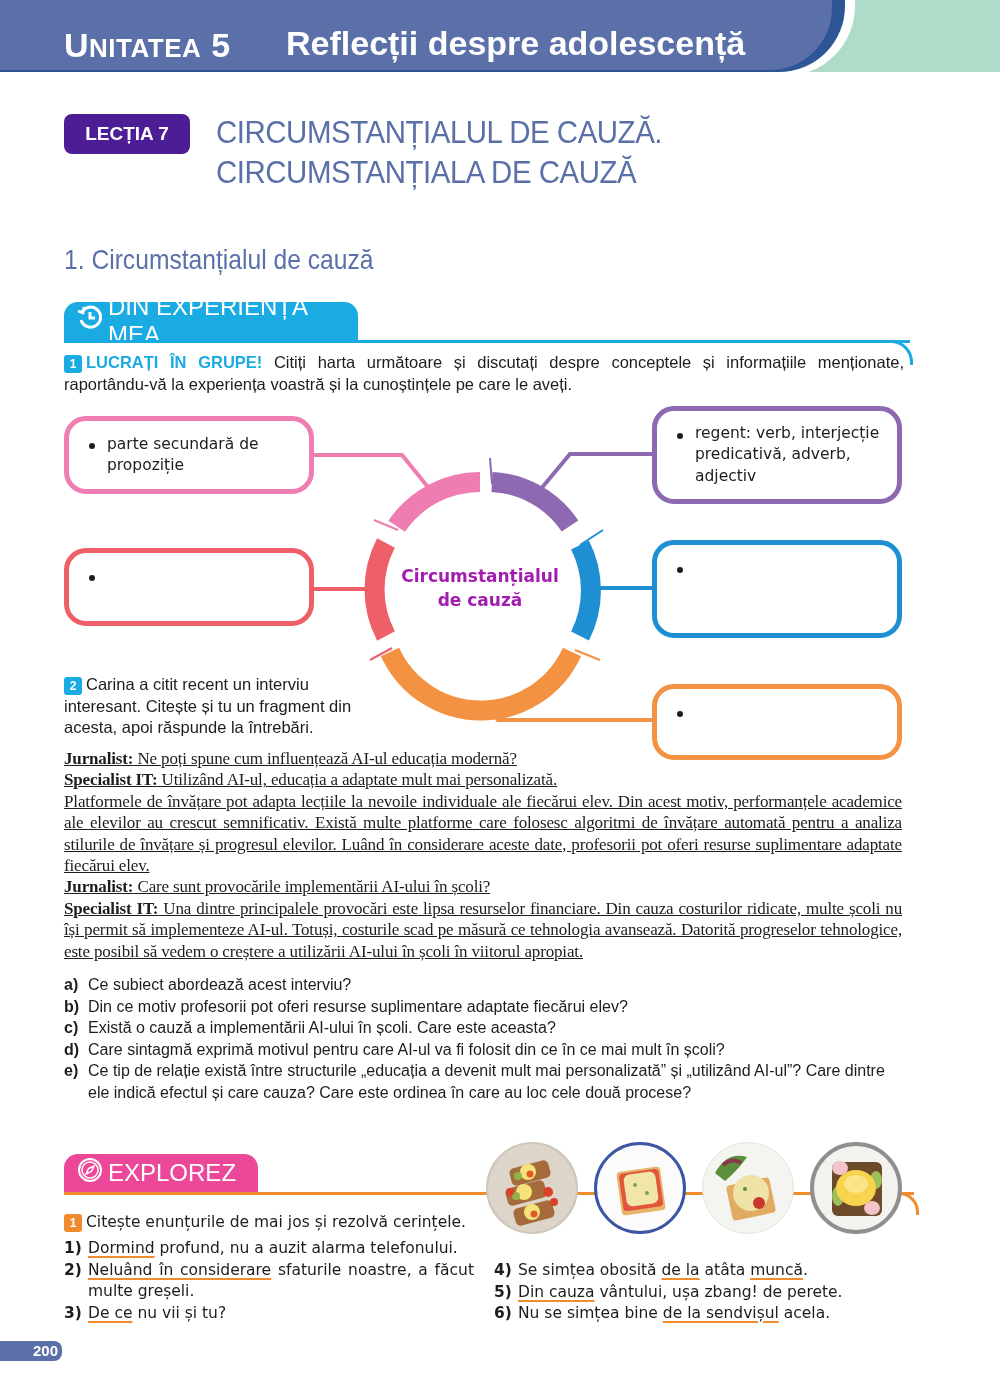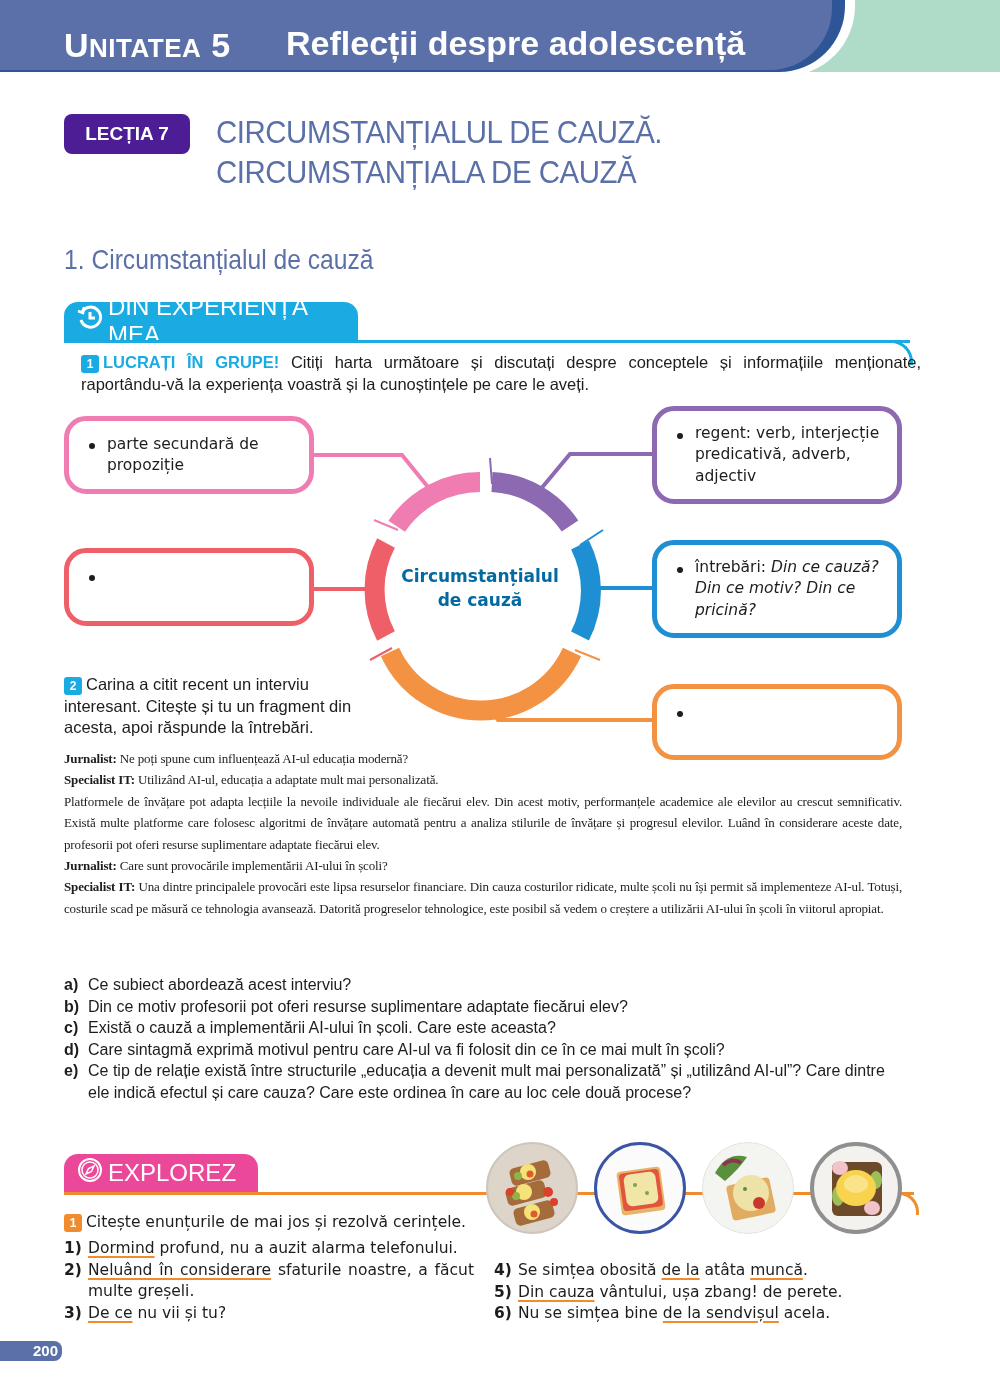--- a/index.html
+++ b/index.html
@@ -30,40 +30,40 @@
   .rule-blue { left:64px; top:340px; width:846px; height:3px; background:#1aabe3; }
   .rule-blue-curve { left:880px; top:340px; width:30px; height:22px; border-top:3px solid #1aabe3; border-right:3px solid #1aabe3; border-radius:0 22px 0 0; }
   .rule-orange { left:64px; top:1192px; width:850px; height:3px; background:#f08c2e; }
   .rule-orange-curve { left:898px; top:1192px; width:18px; height:20px; border-top:3px solid #f08c2e; border-right:3px solid #f08c2e; border-radius:0 20px 0 0; }
 
   .num-badge { display:inline-block; width:18px; height:18px; border-radius:3px; color:#fff; font-size:12px; font-weight:bold; text-align:center; line-height:18px; vertical-align:middle; margin-right:4px; font-family:"Liberation Sans", sans-serif; }
   .nb-blue { background:#1aabe3; }
   .nb-orange { background:#f08c2e; }
 
   .p-sans { font-family:"Liberation Sans", sans-serif; font-size:16.5px; line-height:21.5px; }
-  .task1 { left:81px; top:352px; width:840px; text-align:justify; }
+  .task1 { left:64px; top:352px; width:840px; text-align:justify; }
   .task1 .hl { color:#1aabe3; font-weight:bold; }
 
   
   .mm-box { background:#fff; border-radius:22px; border-width:5px; border-style:solid; box-sizing:border-box;
             font-family:"DejaVu Sans", sans-serif; font-size:15.5px; line-height:21.5px; padding:0 16px 0 38px; display:flex; align-items:center; }
   .mm-box .bullet { position:absolute; left:20px; top:50%; transform:translateY(-50%); width:6px; height:6px; border-radius:3px; background:#1d1d1b; }
   .mm-box .bullet.top { top:22px; transform:none; }
   .box-pink { left:64px; top:416px; width:250px; height:78px; border-color:#ef7db1; }
   .box-red { left:64px; top:548px; width:250px; height:78px; border-color:#ef5f68; }
   .box-purple { left:652px; top:406px; width:250px; height:98px; border-color:#8d69b2; }
   .box-blue { left:652px; top:540px; width:250px; height:98px; border-color:#1e8fd2; }
   .box-orange { left:652px; top:684px; width:250px; height:76px; border-color:#f39243; }
-  .mm-center { left:390px; top:564px; width:180px; text-align:center; color:#0369a1; font-family:"DejaVu Sans", sans-serif; font-weight:bold; font-size:17px; line-height:24px; }
+  .mm-center { left:390px; top:564px; width:180px; text-align:center; color:#a21caf; font-family:"DejaVu Sans", sans-serif; font-weight:bold; font-size:17px; line-height:24px; }
   .i { font-style:italic; }
   .b { font-weight:bold; }
 
   
   .task2 { left:64px; top:674px; width:300px; font-family:"Liberation Sans", sans-serif; font-size:16.5px; line-height:21.5px; }
-  .interview { left:64px; top:748px; width:838px; font-family:"Liberation Serif", serif; font-size:13px; line-height:21.4px; text-align:justify; letter-spacing:-0.15px; }
+  .interview { left:64px; top:748px; width:838px; font-family:"Liberation Serif", serif; font-size:17px; line-height:21.4px; text-align:justify; letter-spacing:-0.15px;text-decoration:underline; }
   .interview p { margin:0; }
   .questions { left:64px; top:974px; width:840px; font-family:"Liberation Sans", sans-serif; font-size:16px; line-height:21.6px; }
   .q-row { display:flex; }
   .q-letter { width:24px; flex:none; font-weight:bold; }
   .q-text { flex:1; }
 
   
   .plate { width:92px; height:92px; border-radius:50%; box-sizing:border-box; overflow:hidden; }
   .plate1 { left:486px; top:1142px; background:#ddd4ca; border:2px solid #cfc6bb; }
   .plate2 { left:594px; top:1142px; background:#fbfbfb; border:3px solid #3b55a4; }
@@ -147,21 +147,20 @@
 </div>
 <div class="abs mm-box box-red">
   <span class="bullet top"></span>
 </div>
 <div class="abs mm-box box-purple">
   <span class="bullet top"></span>
   <span>regent: verb, interjecție predicativă, adverb, adjectiv</span>
 </div>
 <div class="abs mm-box box-blue">
   <span class="bullet top"></span>
-  <span><span>întrebări: </span><span class="i">Din ce cauză? Din ce motiv? Din ce pricină?</span></span>
 </div>
 <div class="abs mm-box box-orange">
   <span class="bullet top"></span>
 </div>
 
 <div class="abs task2">
   <span class="num-badge nb-blue">2</span><span>Carina a citit recent un interviu interesant. Citește și tu un fragment din acesta, apoi răspunde la întrebări.</span>
 </div>
 
 <div class="abs interview">

